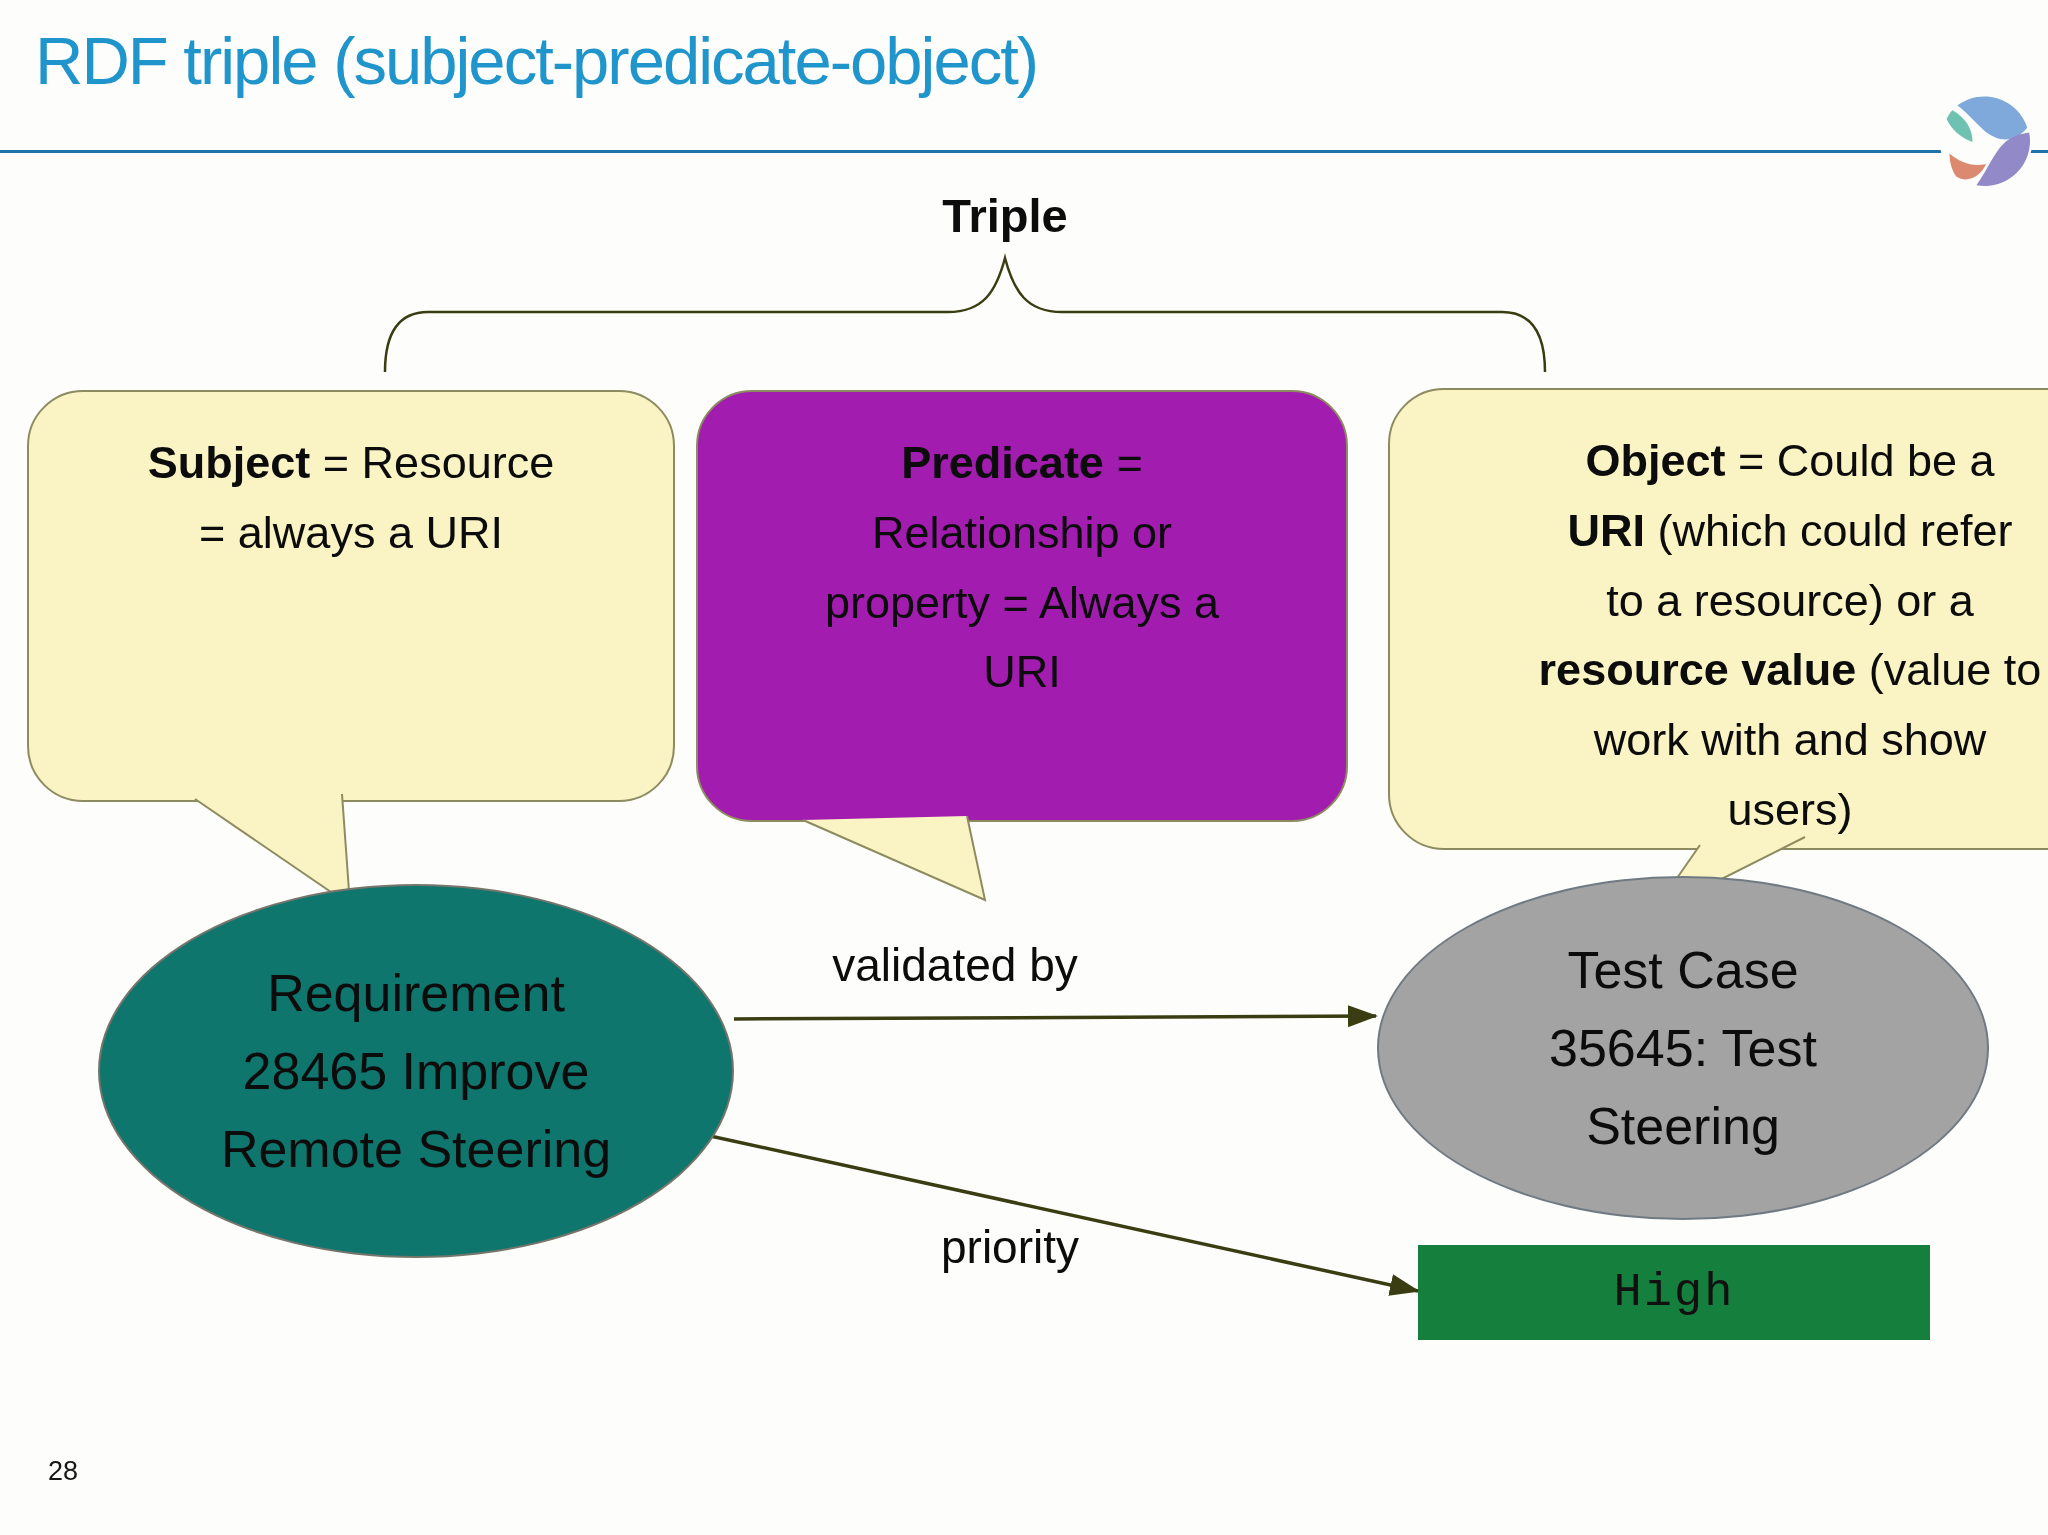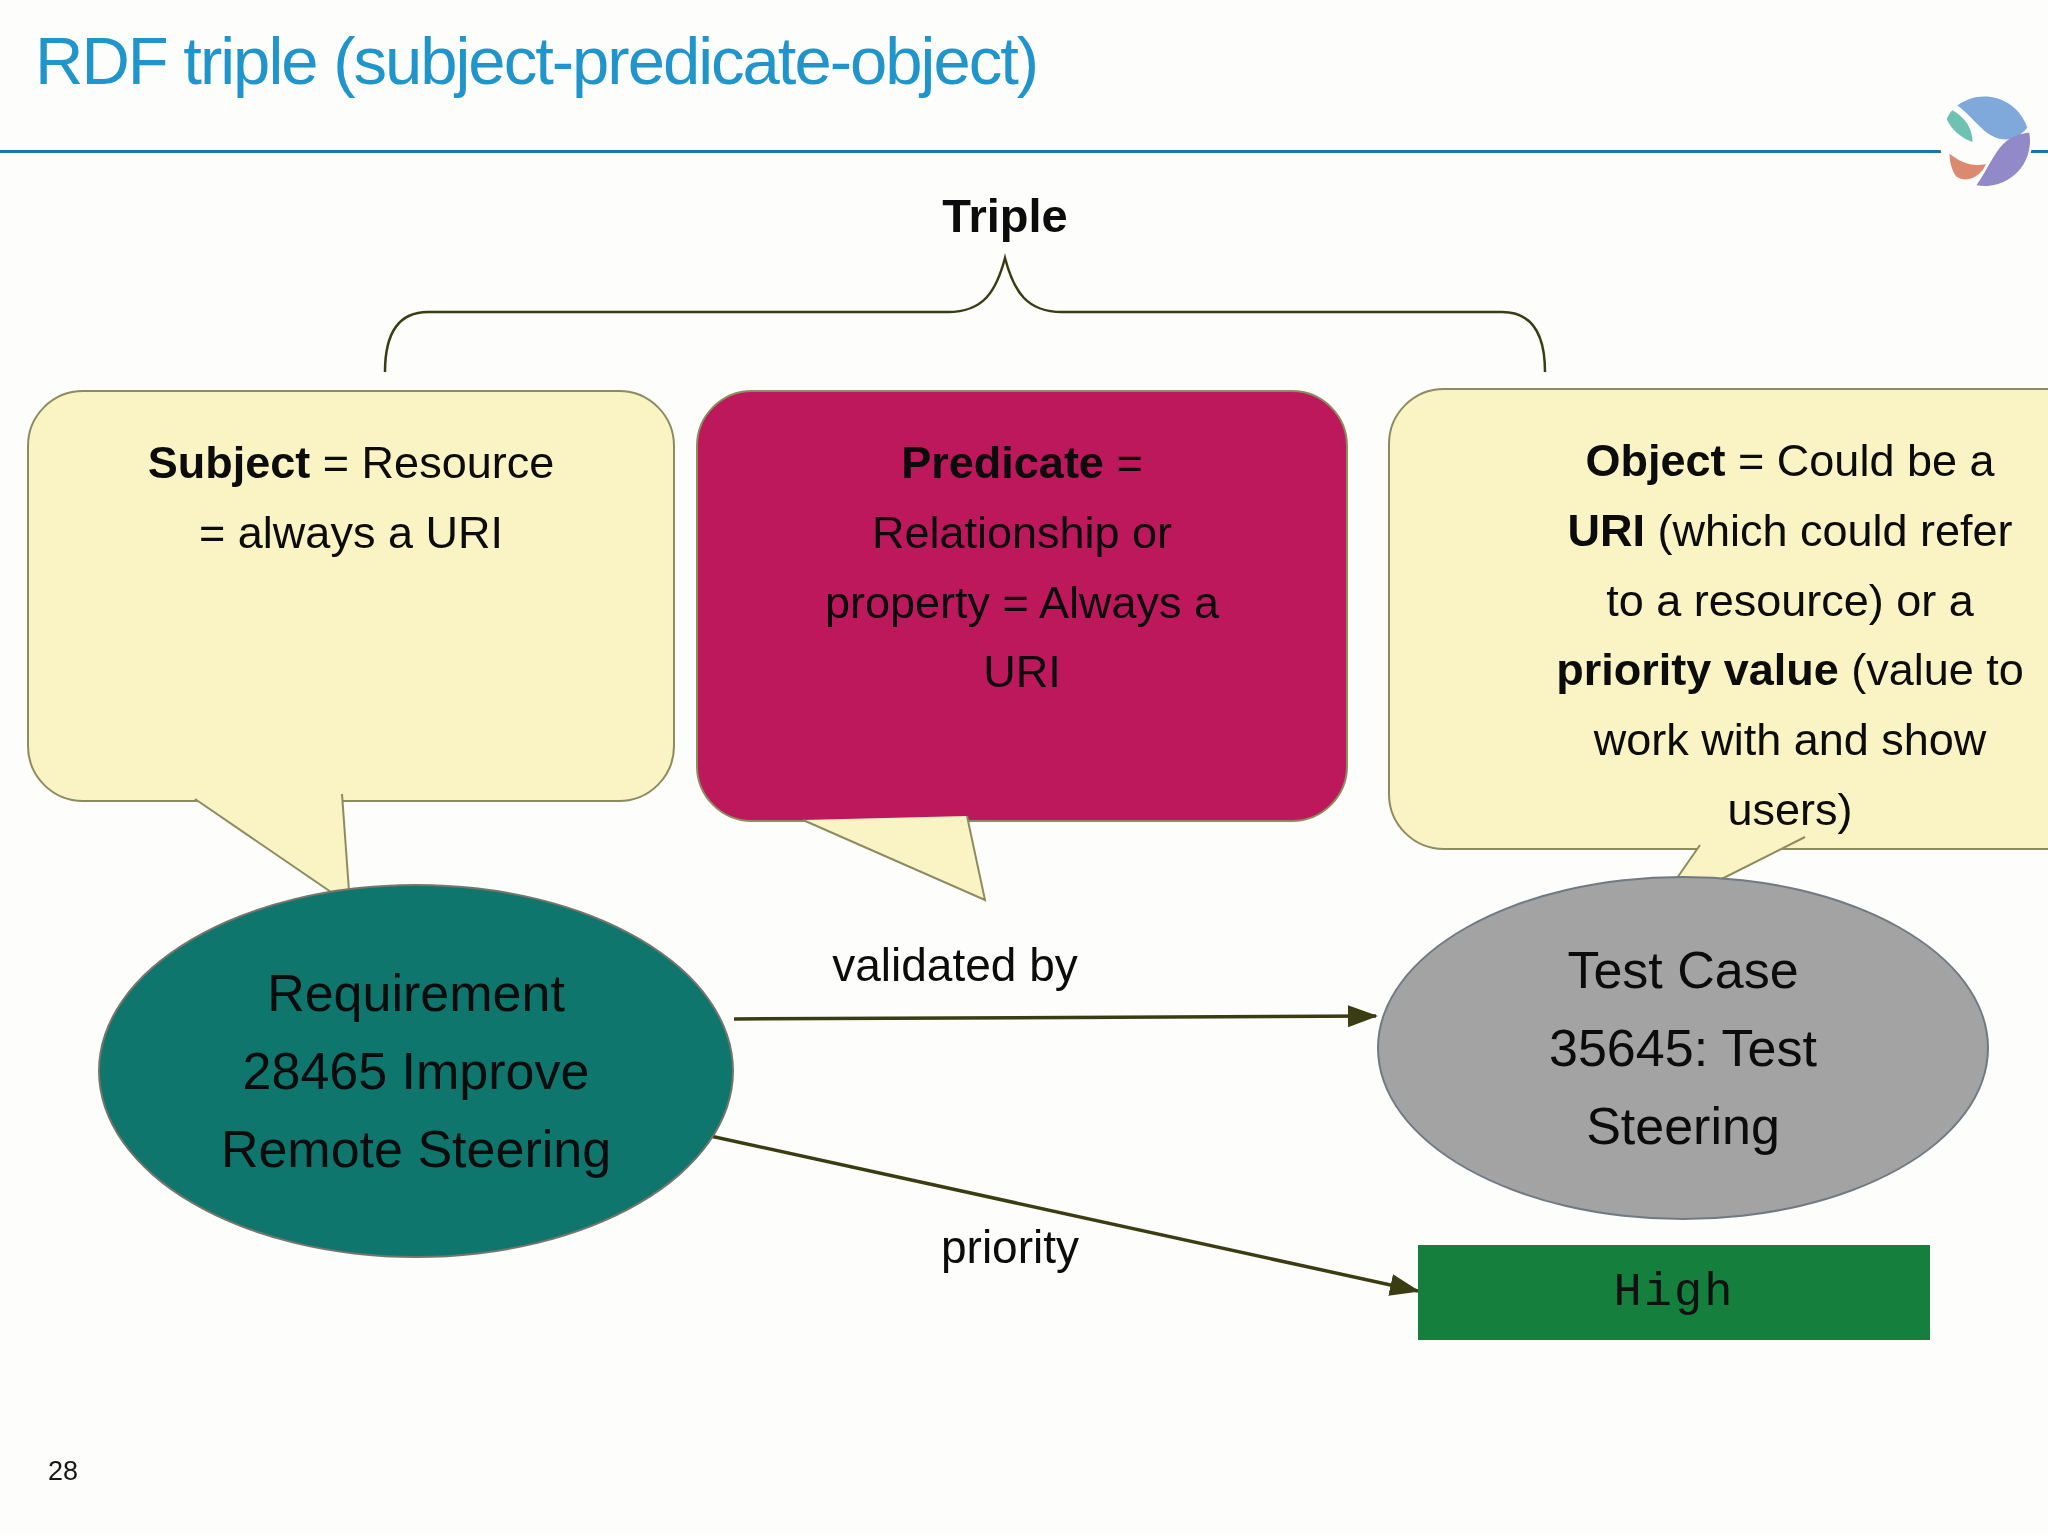--- a/index.html
+++ b/index.html
@@ -81,28 +81,28 @@
       </marker>
     </defs>
     <path d="M385,372 C385,342 393,312 428,312 L948,312 C983,312 996,292 1005,258
              C1014,292 1027,312 1062,312 L1502,312 C1537,312 1545,342 1545,372" fill="none" stroke-width="2.5" stroke="#3a3d12"></path>
     <line x1="734" y1="1019" x2="1376" y2="1016" stroke-width="3.5" marker-end="url(#arrowhead)" stroke="#3a3d12"></line>
     <line x1="692" y1="1132" x2="1418" y2="1291" stroke-width="3.5" marker-end="url(#arrowhead)" stroke="#3a3d12"></line>
   </svg>
 
   <div class="bubble" id="bubble-subject" style="background: rgb(250, 243, 196); border: 2px solid rgb(141, 139, 96);"><b>Subject</b><span> = Resource
 = always a URI</span></div>
-  <div class="bubble" id="bubble-predicate" style="background: #be185d; border: 2px solid rgb(141, 139, 96);"><b>Predicate</b><span> =
+  <div class="bubble" id="bubble-predicate" style="background: #a21caf; border: 2px solid rgb(141, 139, 96);"><b>Predicate</b><span> =
 Relationship or
 property = Always a
 URI</span></div>
   <div class="bubble" id="bubble-object" style="background: rgb(250, 243, 196); border: 2px solid rgb(141, 139, 96);"><b>Object</b><span> = Could be a
 </span><b>URI</b><span> (which could refer
 to a resource) or a
-</span><b>priority value</b><span> (value to
+</span><b>resource value</b><span> (value to
 work with and show
 users)</span></div>
 
   <svg class="layer" id="tail-layer">
     <g>
       <path d="M195,799 L350,905 L342,794 Z" stroke="none" fill="#faf3c4"></path>
       <path d="M195,799 L350,905 L342,794" fill="none" stroke-width="2" stroke="#8d8b60"></path>
     </g>
     <g>
       <path d="M803,820 L985,900 L967,816 Z" stroke="none" fill="#faf3c4"></path>

